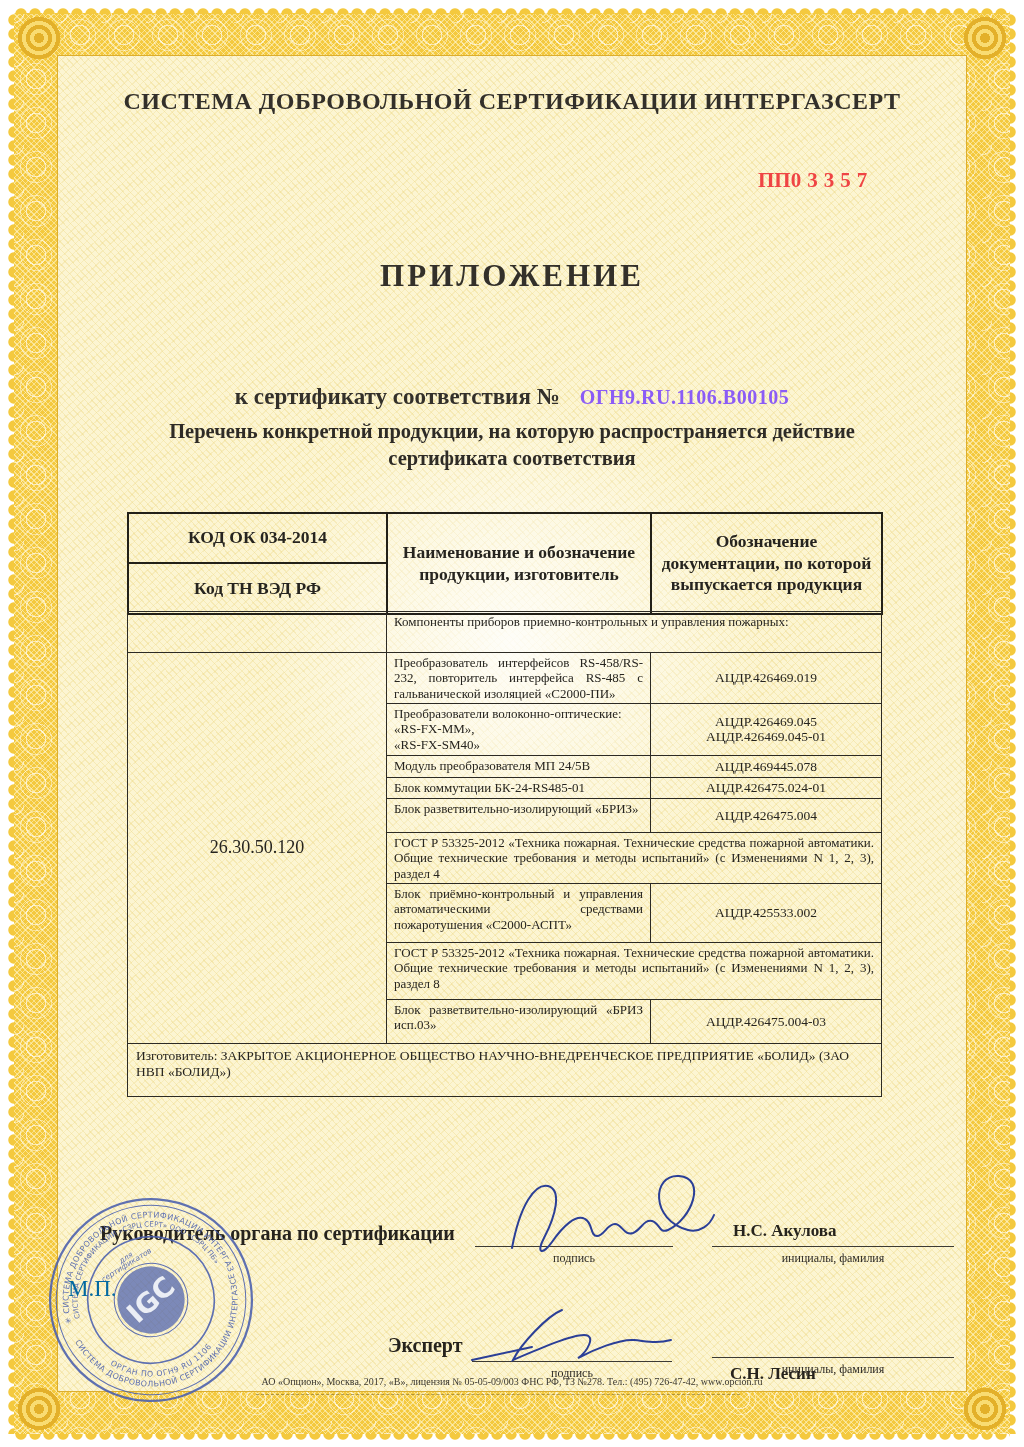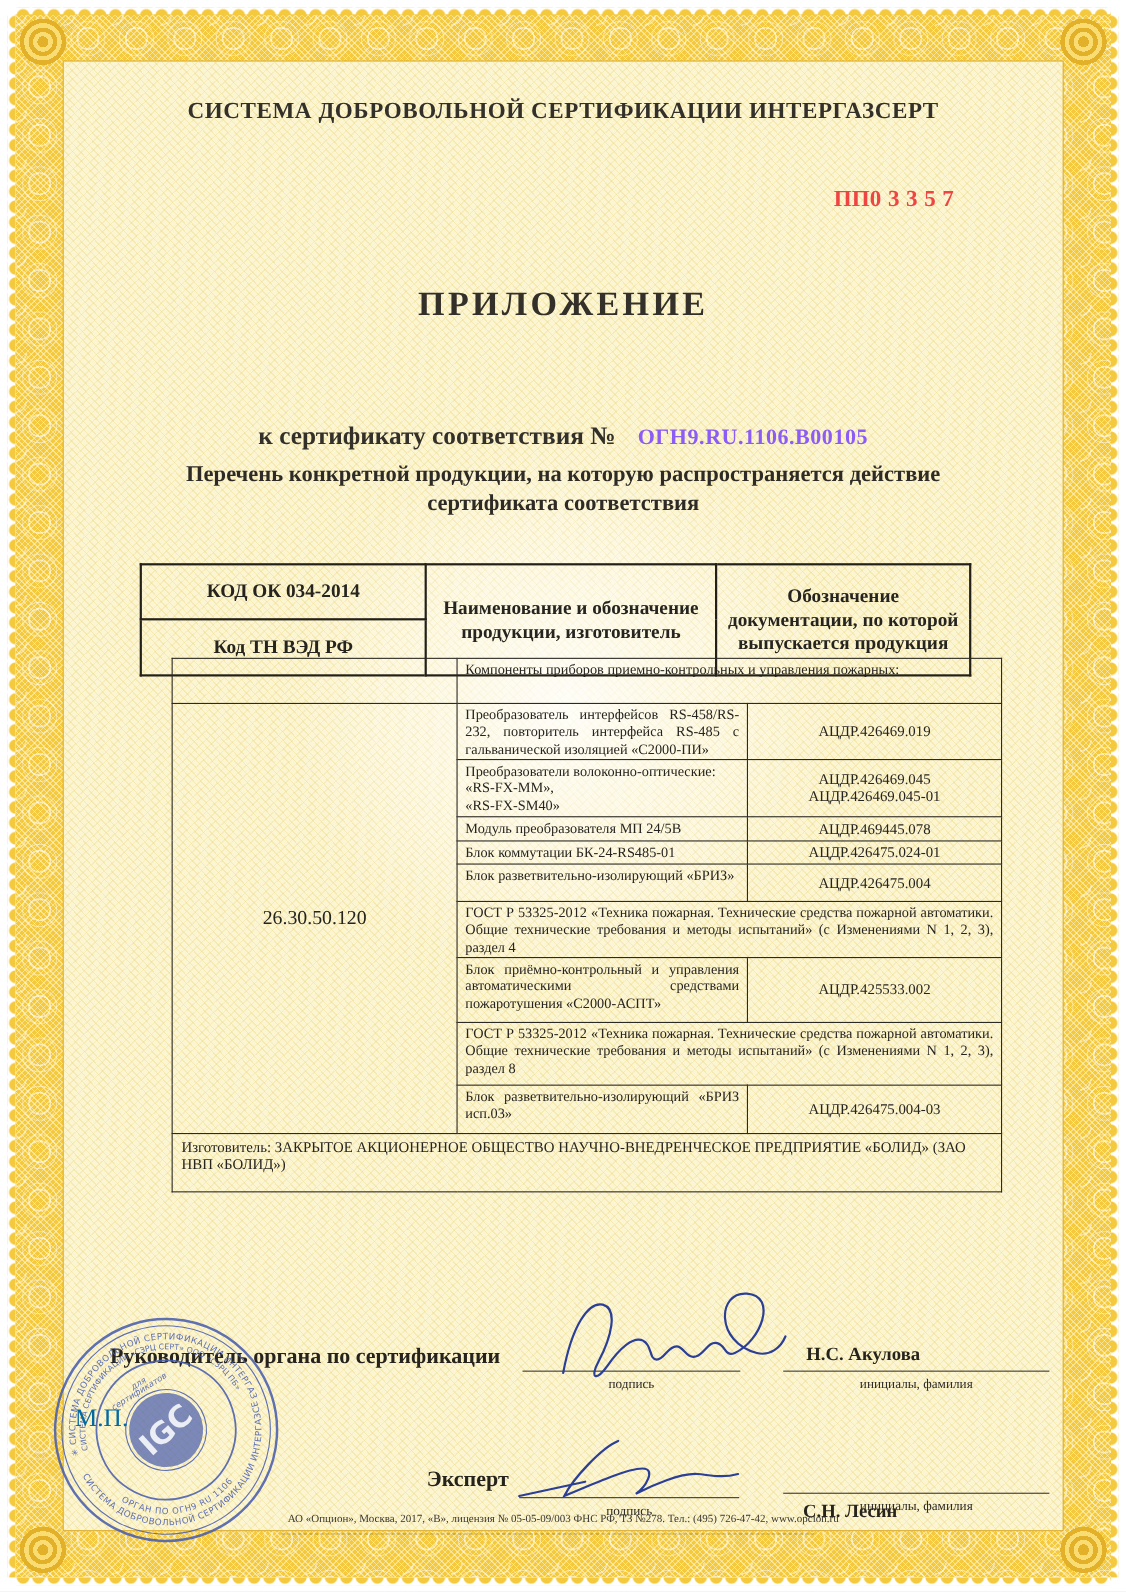--- a/index.html
+++ b/index.html
@@ -30,38 +30,38 @@
   
   .paper{position:absolute;left:58px;top:56px;right:58px;bottom:56px;
     background-color:#fcf5d2;
     background-image:
       radial-gradient(circle 345px at 50% 44%, rgba(255,255,255,.85), rgba(255,255,255,0) 72%),
       repeating-linear-gradient(47deg, rgba(236,214,128,.38) 0 1px, rgba(255,255,255,0) 1px 5px),
       repeating-linear-gradient(-43deg, rgba(236,214,128,.3) 0 1px, rgba(255,255,255,0) 1px 6px);
     box-shadow:0 0 0 1px #dcae2e;}
   
   .sys-title{position:absolute;left:0;right:0;top:88px;text-align:center;
-    font-size:21px;font-weight:bold;letter-spacing:.5px;color:#33302a;}
+    font-size:24px;font-weight:bold;letter-spacing:.5px;color:#33302a;}
   .form-code{position:absolute;left:758px;top:168px;display:flex;
     font-size:21px;font-weight:bold;color:#ef4444;}
   .form-code .num{letter-spacing:6px;}
   .doc-title{position:absolute;left:0;right:0;top:258px;text-align:center;
     font-size:31px;font-weight:bold;letter-spacing:3px;color:#33302a;}
   .cert-line{position:absolute;left:0;right:0;top:336px;display:flex;justify-content:center;
     align-items:baseline;gap:20px;margin-top:48px;}
   .cert-line .lbl{font-size:23px;font-weight:bold;color:#33302a;}
   .cert-line .num{font-size:20px;font-weight:bold;letter-spacing:.5px;color:#8b5cf6;}
   .subtitle{position:absolute;left:132px;width:760px;top:418px;text-align:center;
     font-size:20.5px;font-weight:bold;line-height:1.3;color:#2e2b26;}
   
   table{border-collapse:collapse;table-layout:fixed;border-radius:32px;}
   .hdr-table{position:absolute;left:127px;top:512px;width:754px;}
   .hdr-table td{border:2px solid #222018;text-align:center;vertical-align:middle;
     font-weight:bold;font-size:17.5px;line-height:1.25;padding:2px 6px;}
-  .body-table{position:absolute;left:127px;top:598px;width:754px;font-size:13px;margin-left:29px;}
+  .body-table{position:absolute;left:127px;top:611px;width:754px;font-size:13px;}
   .body-table td{border:1px solid #2c2a24;vertical-align:top;padding:2px 7px;line-height:1.18;}
   .body-table td.code-cell{text-align:center;vertical-align:middle;font-size:18px;}
   .body-table td.doc-cell{text-align:center;vertical-align:middle;font-size:13.5px;}
   .body-table td.name-cell{text-align:justify;}
   .body-table td.span-cell{text-align:justify;}
   .prelines{white-space:pre-line;}
   .manuf-cell{font-size:13.5px;padding:4px 8px !important;}
   
   .sig-label{position:absolute;font-size:20px;font-weight:bold;color:#26231d;}
   .sig-line{position:absolute;height:0;border-bottom:1.5px solid #3c3a34;}

